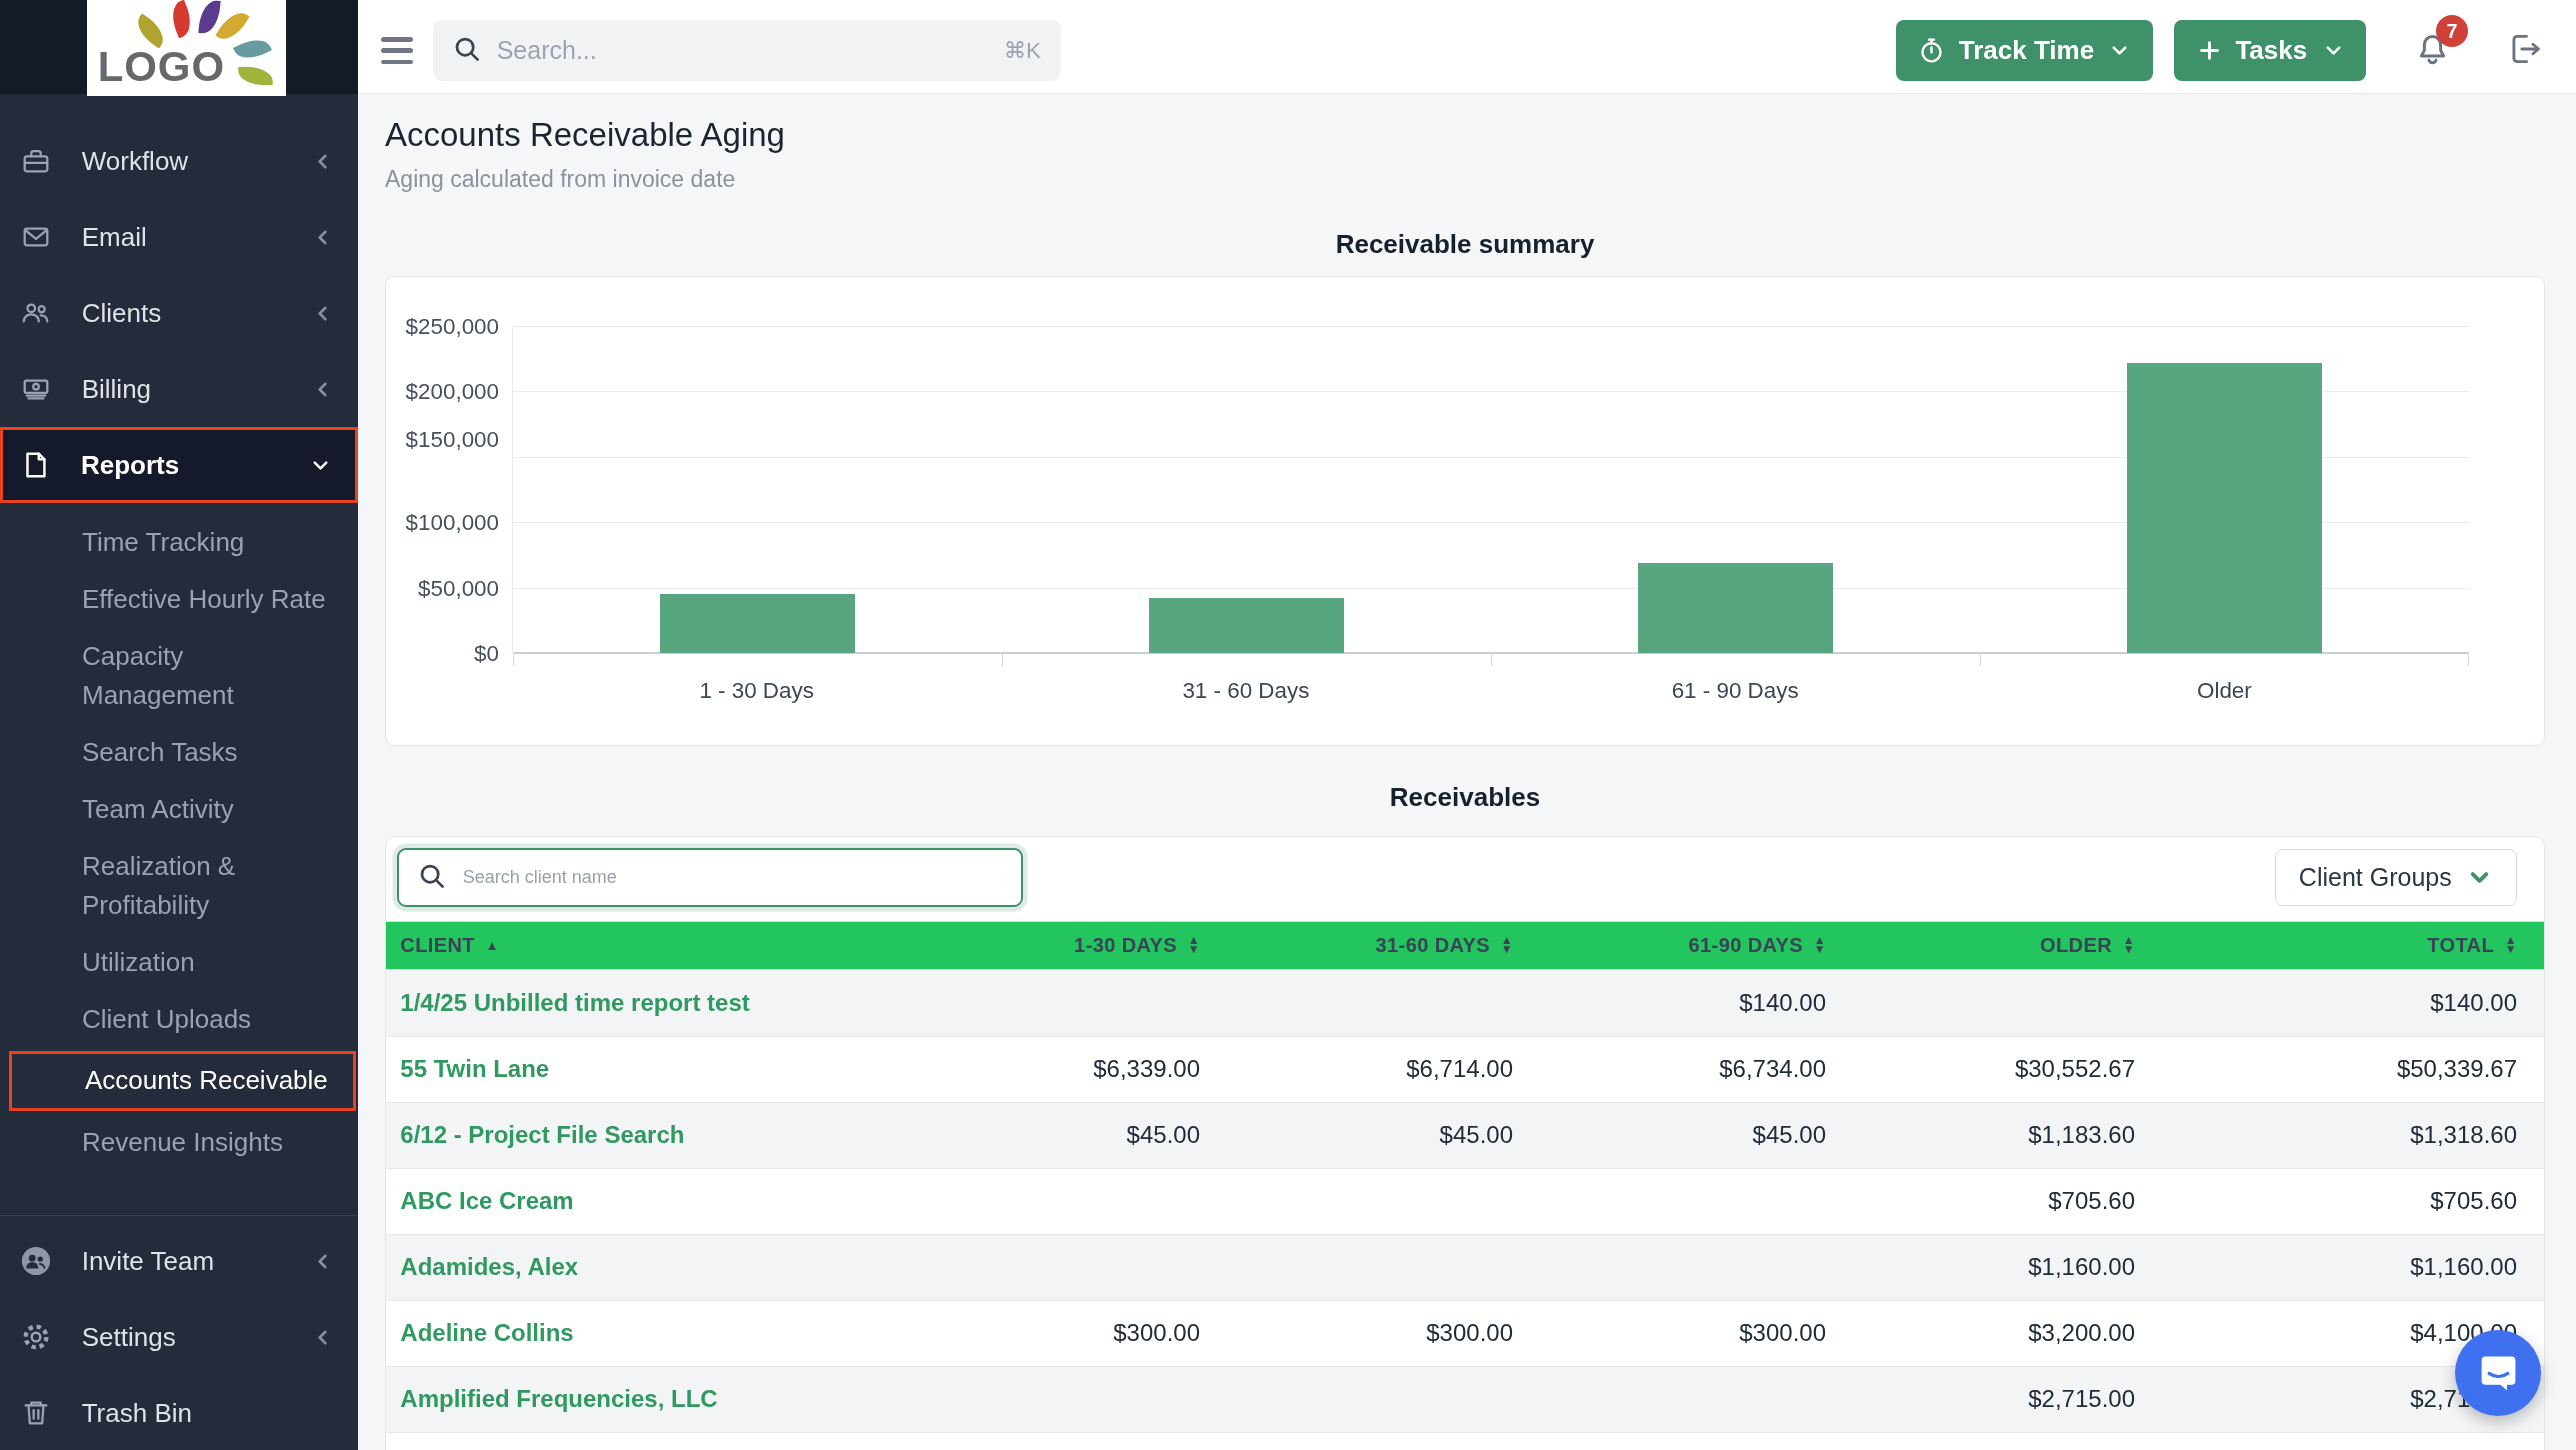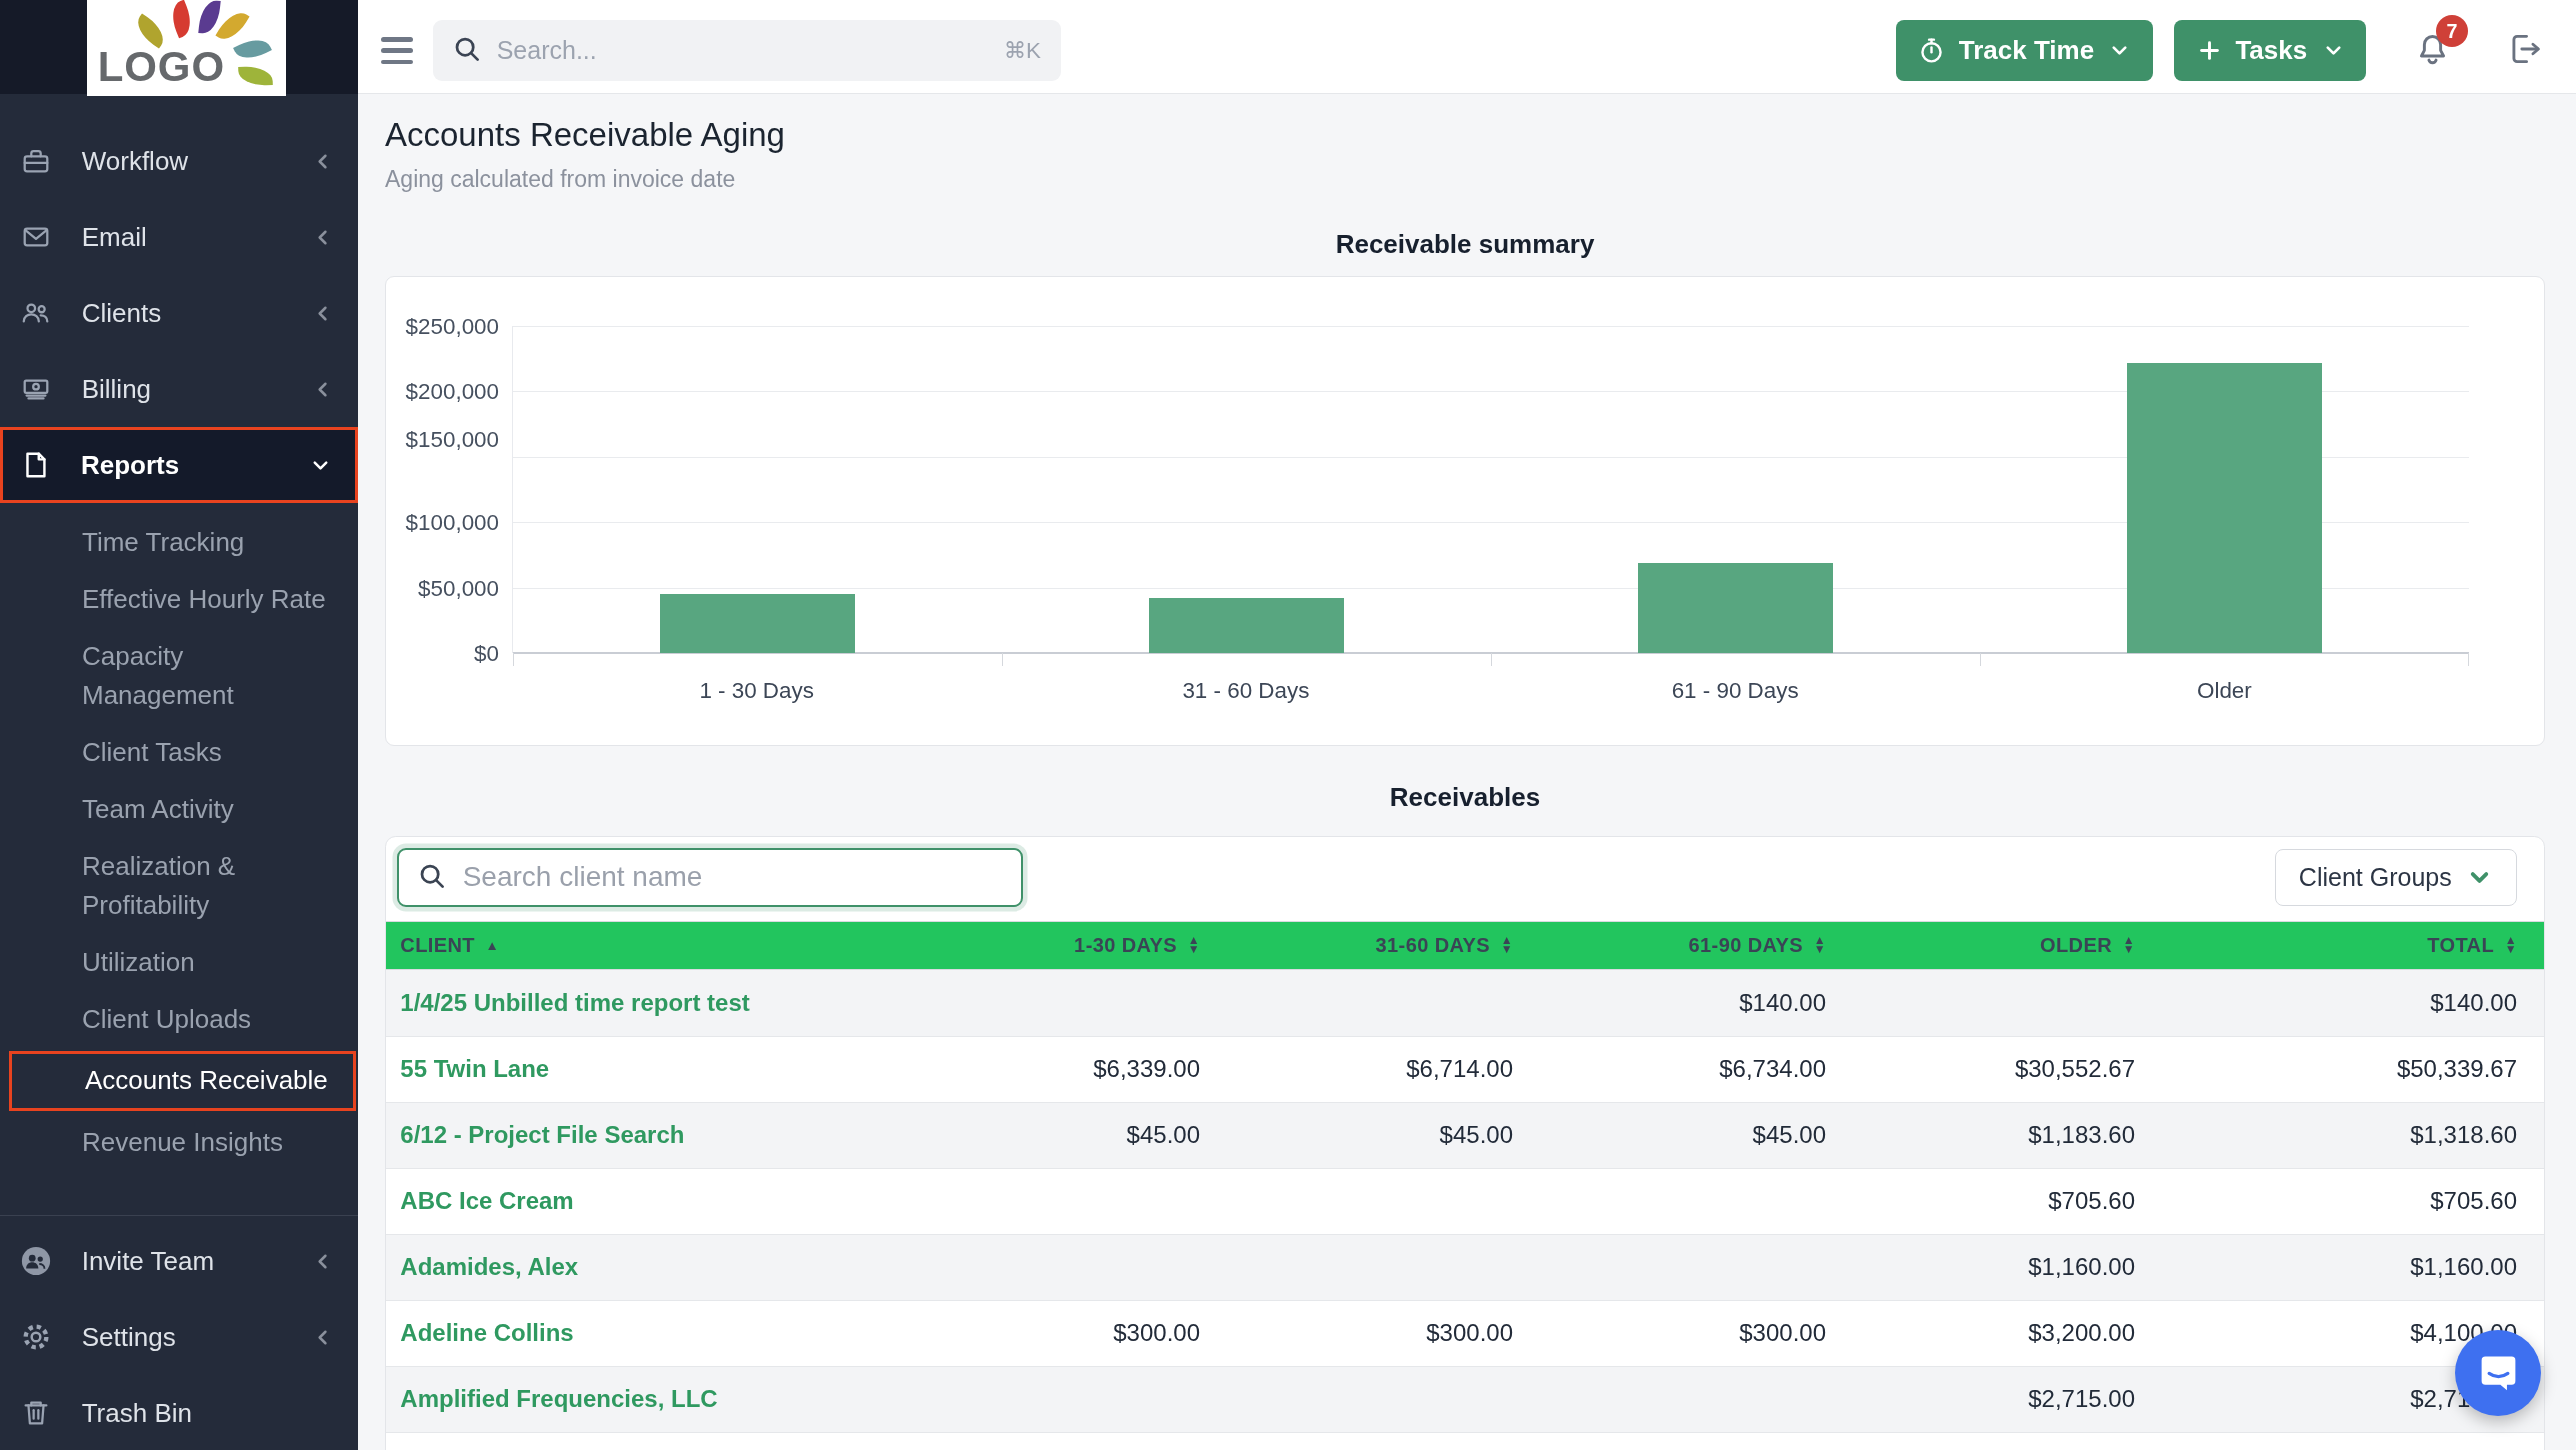--- a/index.html
+++ b/index.html
@@ -72,21 +72,21 @@
   .bar-cell { flex:1; display:flex; align-items:flex-end; justify-content:center; }
   .bar { width:195px; background:#58a680; }
   .xtick { position:absolute; bottom:-12.5px; width:0.9px; height:12.5px; background:#d5d8dd; }
   .cat-row { position:absolute; left:126px; right:75px; top:401px; display:flex; }
   .cat-row div { flex:1; text-align:center; font-size:22.4px; color:#3c4656; }
 
   
   .table-card { margin-top:23px; background:#ffffff; border:0.9px solid #e3e5e9; border-radius:10.7px 10.7px 0 0; overflow:hidden; }
   .toolbar { display:flex; align-items:center; padding:10.7px 27px 14.3px 10.7px; }
   .search-client { width:626px; height:59px; border:2.2px solid #3f9169; box-shadow:0 0 0 4.5px rgba(63,145,105,0.18); border-radius:9px; display:flex; align-items:center; padding:0 18px; background:#fff; }
-  .search-client input { border:none; outline:none; font-size:28px; color:#374151; flex:1; margin-left:16px; font-family:inherit; }
+  .search-client input { border:none; outline:none; font-size:18px; color:#374151; flex:1; margin-left:16px; font-family:inherit; }
   .search-client input::placeholder { color:#9aa0ab; }
   .btn-groups { margin-left:auto; height:57px; border:1.3px solid #d6d9de; background:#fff; border-radius:8px; display:flex; align-items:center; padding:0 23px; font-size:25px; color:#2c3544; cursor:pointer; font-family:inherit; }
   .btn-groups .chev { margin-left:14.3px; display:flex; }
 
   .thead, .trow { display:grid; grid-template-columns:528px 313px 313px 313px 309px 1fr; align-items:center; }
   .thead { height:49px; border-top:1.3px solid #d9dbe0; border-bottom:1.3px solid #d9dbe0; background:#22c55e; }
   .th { display:flex; align-items:center; justify-content:flex-end; padding-right:27px; font-size:20px; font-weight:700; color:#3a4455; letter-spacing:0.4px; cursor:pointer; }
   .th.client { justify-content:flex-start; padding-left:14.3px; }
   .sort-single { font-size:13.4px; margin-left:10.7px; color:#3a4455; }
   .sort-double { display:flex; flex-direction:column; margin-left:10.7px; font-size:12px; line-height:9.8px; color:#3a4455; }
@@ -193,21 +193,21 @@
           </svg>
         </span>
     </div>
 
     <ul class="submenu">
       <li>Time Tracking</li>
       <li>Effective Hourly Rate</li>
       <li>
           <span class="wrapcap">Capacity Management</span>
         </li>
-      <li>Client Tasks</li>
+      <li>Search Tasks</li>
       <li>Team Activity</li>
       <li>
           <span class="wrapcap">Realization &amp; Profitability</span>
         </li>
       <li>Utilization</li>
       <li>Client Uploads</li>
       <li class="active">Accounts Receivable</li>
       <li>Revenue Insights</li>
     </ul>
   </nav>

